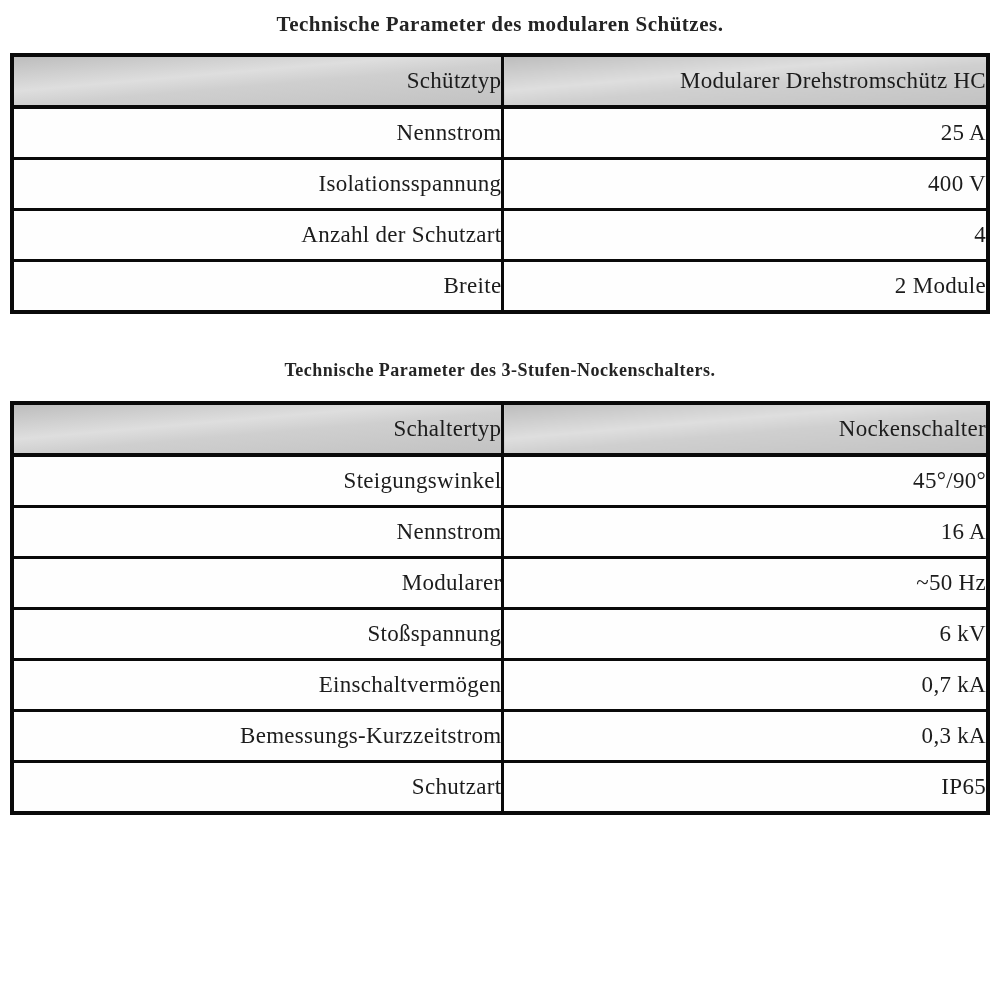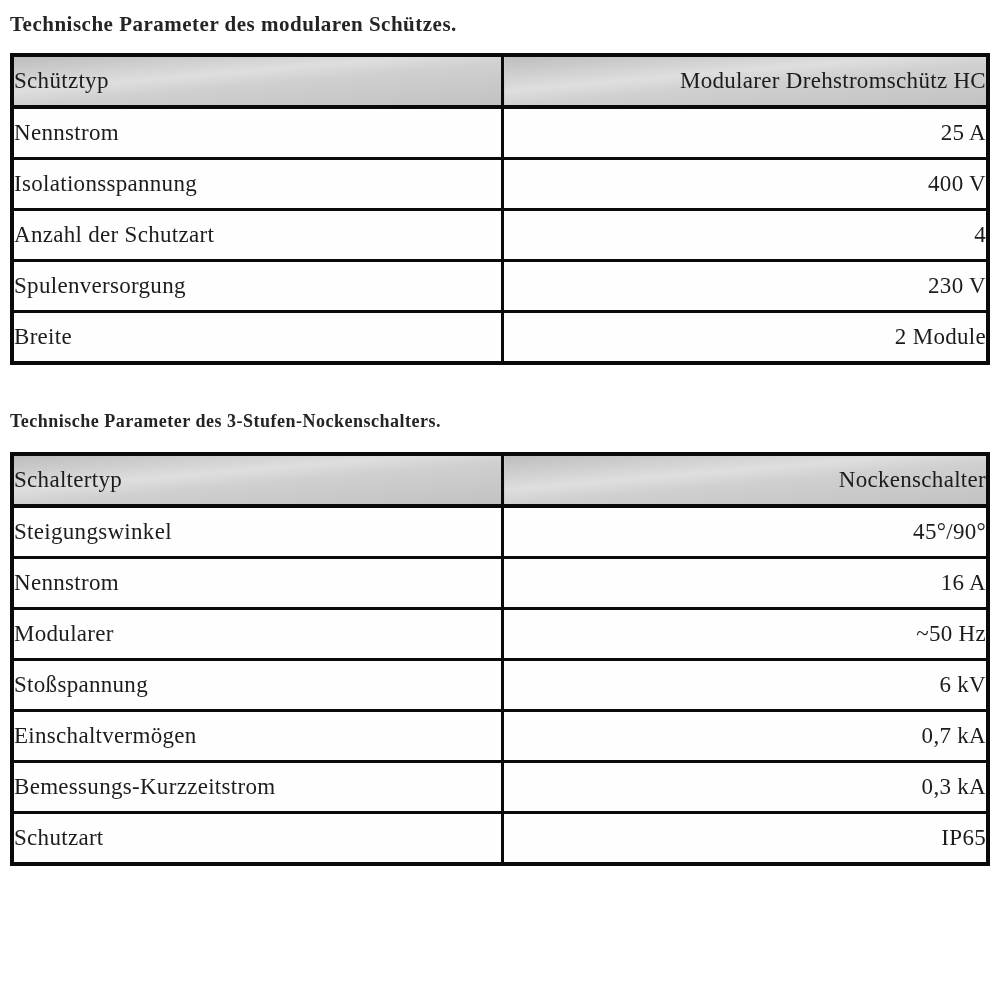--- a/index.html
+++ b/index.html
@@ -14,20 +14,21 @@
     color: #1c1c1c;
     -webkit-font-smoothing: antialiased;
     position: relative;
     overflow: hidden;
   }
   .page {
     padding: 12px 10px 0 10px;
     box-sizing: border-box;
   }
   .tbl-title {
+    text-align: center;
     font-weight: 700;
     font-size: 21px;
     letter-spacing: 0.5px;
     color: #242424;
     margin: 0 0 16px 0;
   }
   .tbl-title.second {
     margin-top: 46px;
     margin-bottom: 20px;
     font-size: 18px;
@@ -53,21 +54,21 @@
   table.ptable {
     border: 4px solid #0a0a0a;
   }
   table.ptable thead th {
     background: linear-gradient(175deg, #bdbdbd 0%, #dedede 38%, #cfcfcf 55%, #c2c2c2 100%);
     border-bottom-width: 4px;
   }
   table.ptable col.c-param { width: 50.3%; }
   table.ptable col.c-value { width: 49.7%; }
   .param {
-    text-align: left;
+    text-align: right;
     padding-left: 13px;
   }
   .value {
     text-align: right;
   }
 </style>
 </head>
 <body>
 
 <div class="page">
@@ -90,24 +91,20 @@
           <td class="param">Nennstrom</td>
           <td class="value">25 A</td>
         </tr>
         <tr>
           <td class="param">Isolationsspannung</td>
           <td class="value">400 V</td>
         </tr>
         <tr>
           <td class="param">Anzahl der Schutzart</td>
           <td class="value">4</td>
-        </tr>
-        <tr>
-          <td class="param">Spulenversorgung</td>
-          <td class="value">230 V</td>
         </tr>
         <tr>
           <td class="param">Breite</td>
           <td class="value">2 Module</td>
         </tr>
       </tbody>
   </table>
 
   <div class="tbl-title second">Technische Parameter des 3-Stufen-Nockenschalters.</div>
 

